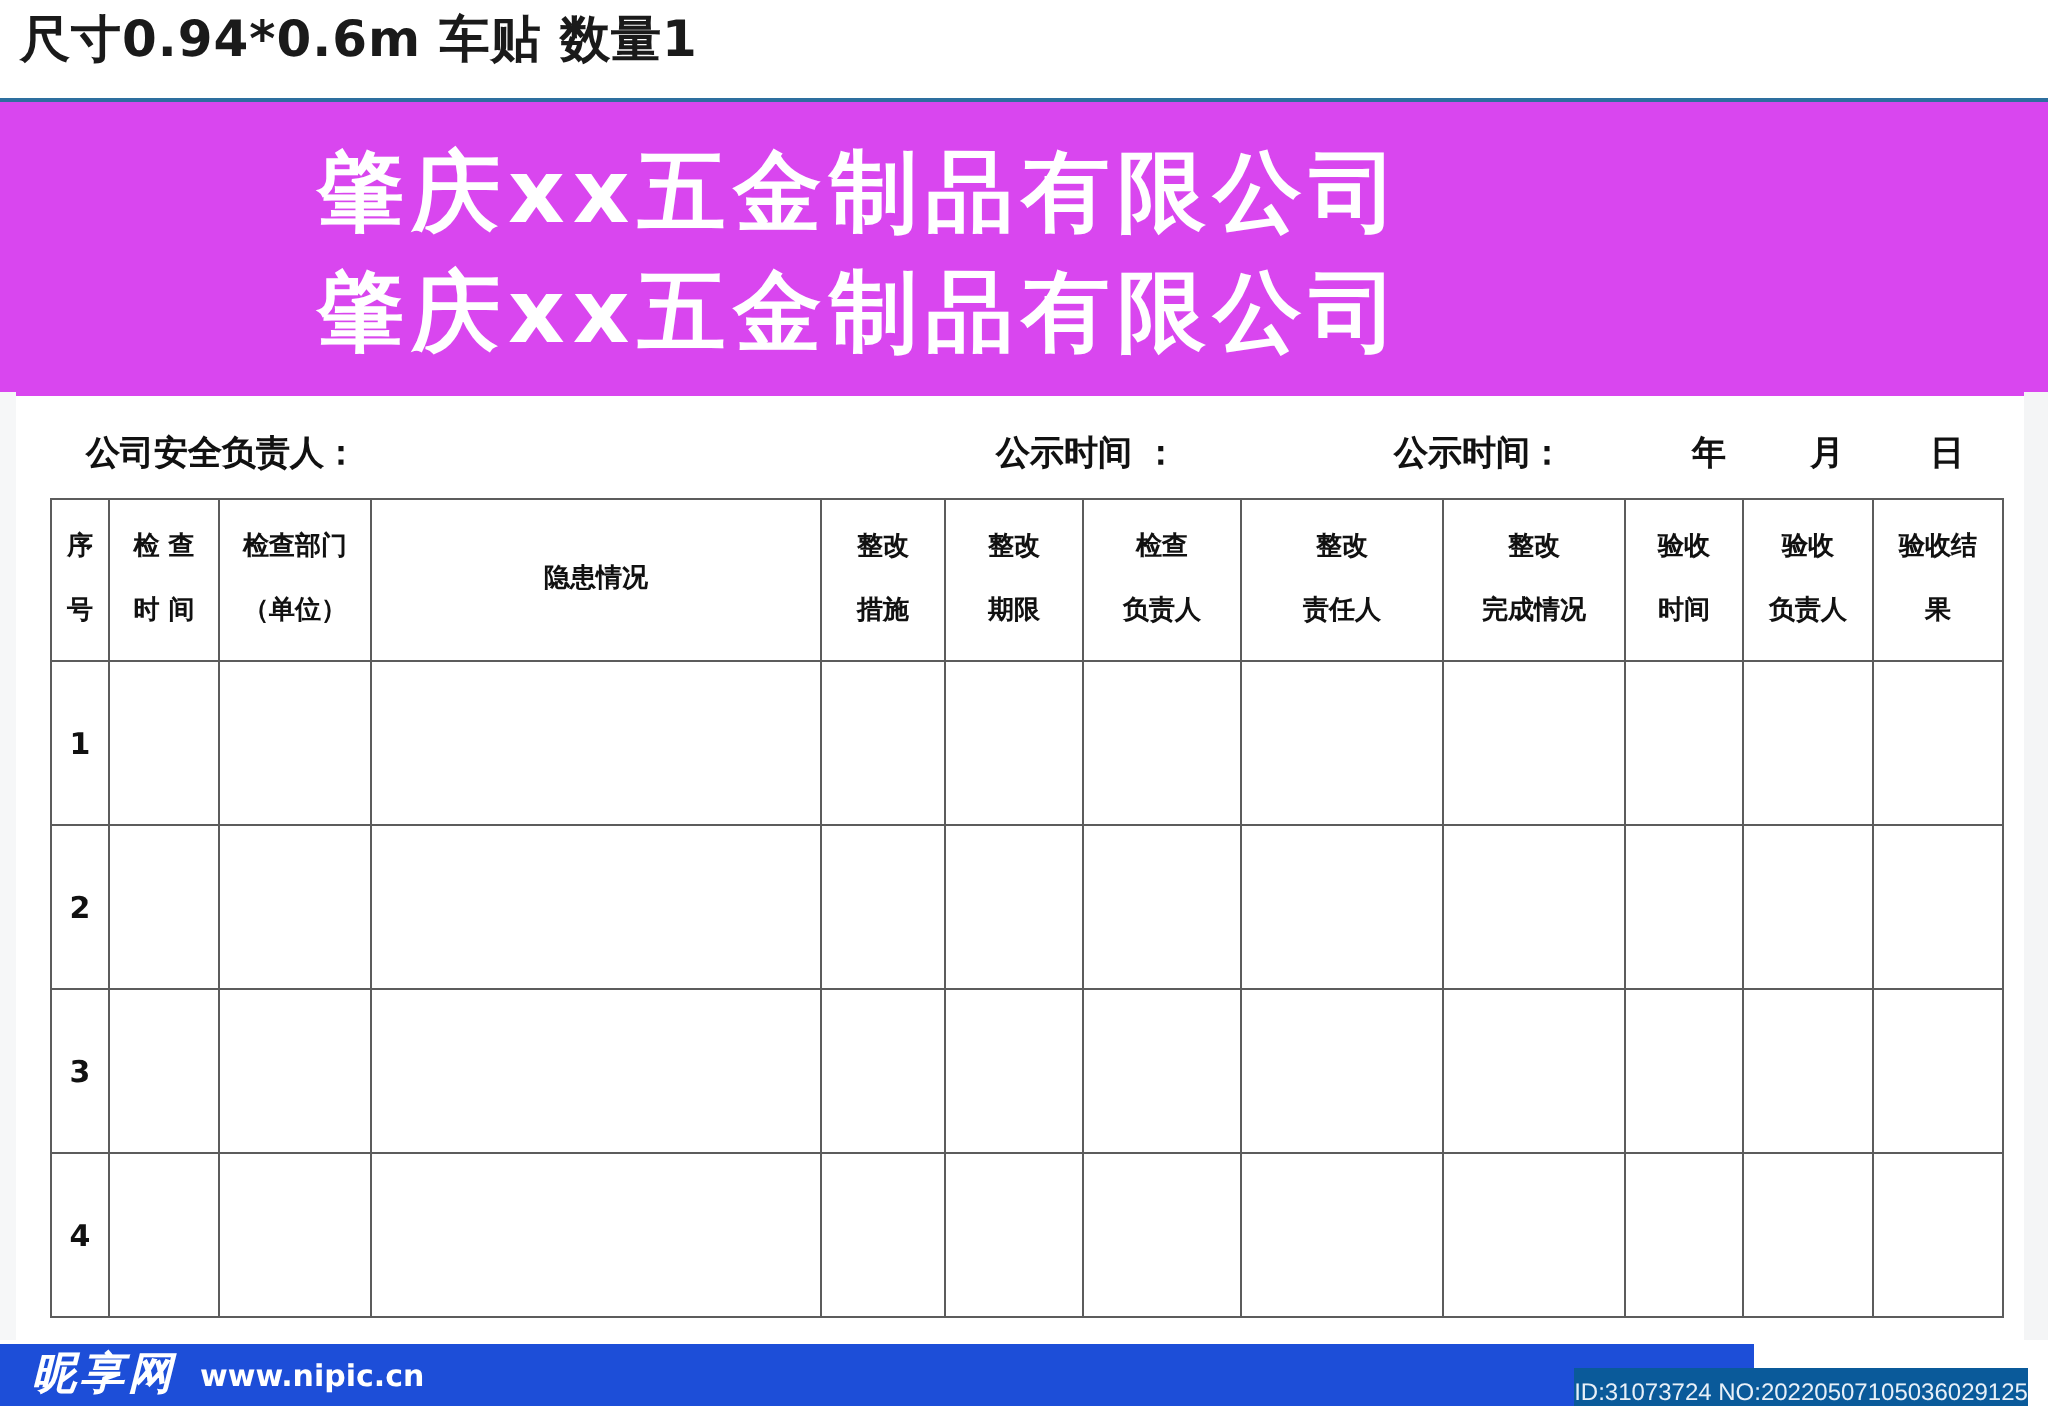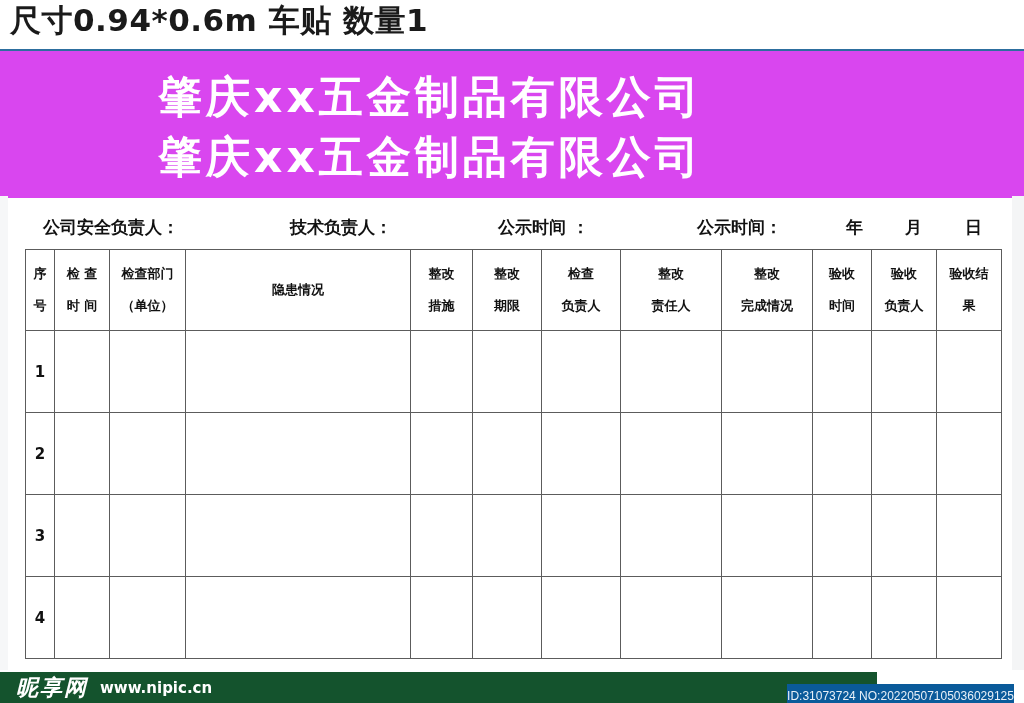--- a/index.html
+++ b/index.html
@@ -3,21 +3,21 @@
 <meta charset="utf-8">
 <style>
   html, body { margin:0; padding:0; }
   body {
     width:1024px; height:703px; position:relative; overflow:hidden;
     background:#ffffff;
     font-family:"DejaVu Sans","Liberation Sans",sans-serif;
   }
   .spec {
     position:absolute; left:10px; top:2px; height:36px;
-    font-size:31px; font-weight:bold; color:#1a1a1a; letter-spacing:0.5px;
+    font-size:25px; font-weight:bold; color:#1a1a1a; letter-spacing:0.5px;
     line-height:36px;
   }
   .banner {
     position:absolute; left:0; top:49px; width:1024px; height:147px;
     background:#d946ef; border-top:2px solid #2d6f9f;
   }
   .banner .t1, .banner .t2 {
     position:absolute; left:158px; color:#ffffff; font-weight:bold;
     font-size:44px; letter-spacing:4px; line-height:52px; white-space:nowrap;
   }
@@ -34,21 +34,21 @@
     table-layout:fixed; width:976px;
   }
   table.grid th, table.grid td {
     border:1.5px solid #5c5c5c; padding:0; text-align:center; vertical-align:middle;
     color:#111; font-weight:bold;
   }
   table.grid th { height:80px; font-size:13px; line-height:32px; }
   table.grid td { height:81px; font-size:14px; }
   table.grid td.num { font-size:15px; }
   .footer {
-    position:absolute; left:0; top:672px; width:877px; height:31px; background:#14532d;
+    position:absolute; left:0; top:672px; width:877px; height:31px; background:#1d4ed8;
   }
   .footer .logo {
     position:absolute; left:16px; top:2px; color:#fff; font-size:22px; font-weight:bold;
     font-style:italic; line-height:28px; letter-spacing:2px;
   }
   .footer .url {
     position:absolute; left:100px; top:2px; color:#fff; font-size:15px; font-weight:bold;
     line-height:28px;
   }
   .footer .id {
@@ -65,21 +65,20 @@
 <div class="banner">
   <div class="t1">肇庆xx五金制品有限公司</div>
   <div class="t2">肇庆xx五金制品有限公司</div>
 </div>
 
 <div class="sidebar-edge l"></div>
 <div class="sidebar-edge"></div>
 
 <div class="meta-row">
   <span class="meta" style="left:43px;">公司安全负责人：</span>
-  <span class="meta" style="left:290px;">技术负责人：</span>
   <span class="meta" style="left:498px;">公示时间 ：</span>
   <span class="meta" style="left:697px;">公示时间：</span>
   <span class="meta" style="left:846px;">年</span>
   <span class="meta" style="left:905px;">月</span>
   <span class="meta" style="left:965px;">日</span>
 </div>
 
 <table class="grid">
   <colgroup>
     <col style="width:29px">

